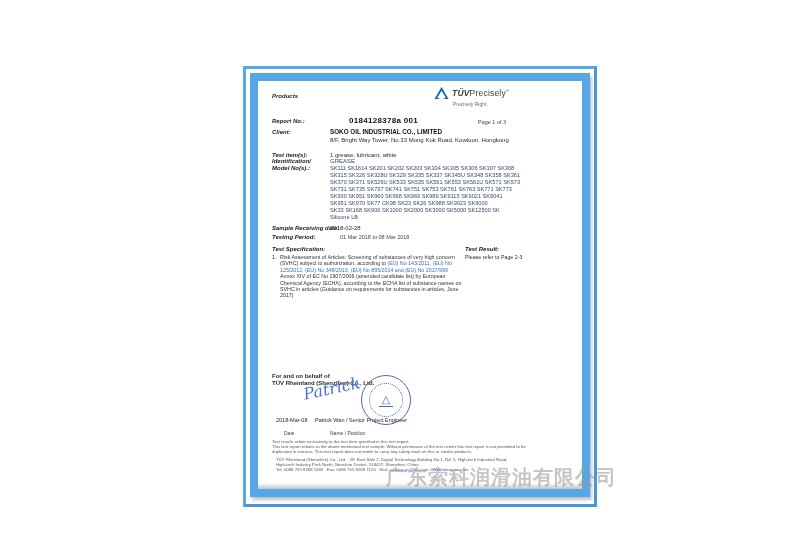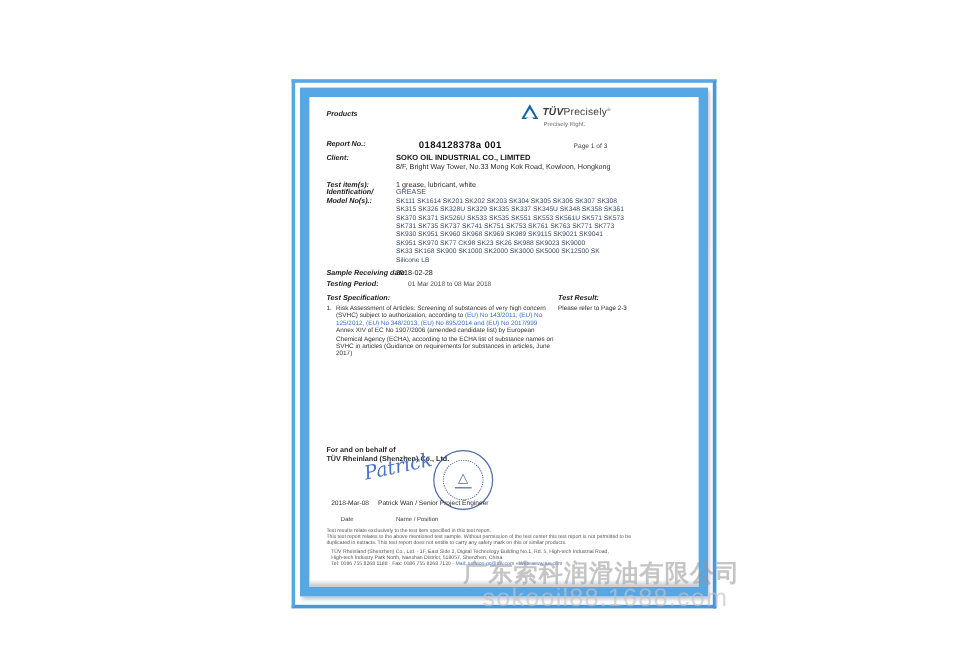--- a/index.html
+++ b/index.html
@@ -135,15 +135,14 @@
       <div>duplicated in extracts. This test report does not entitle to carry any safety mark on this or similar products.</div>
     </div>
     <div class="tiny" style="position:absolute;left:18px;top:376px;width:294px;">
       <div>TÜV Rheinland (Shenzhen) Co., Ltd. · 1F, East Side 2, Digital Technology Building No.1, Rd. 5, High-tech Industrial Road,</div>
       <div>High-tech Industry Park North, Nanshan District, 518057, Shenzhen, China</div>
       <div><span>Tel: 0086 755 8268 1188 · Fax: 0086 755 8268 7120 · </span><span class="footer-links">Mail: service-gc@tuv.com</span><span> · </span><span class="footer-links">Web: www.tuv.com</span></div>
     </div>
   </div>
 
   <div class="wm-cn">广东索科润滑油有限公司</div>
-  <div class="wm-url">sokooil88.1688.com</div>
 
 </div>
 
 </body></html>

